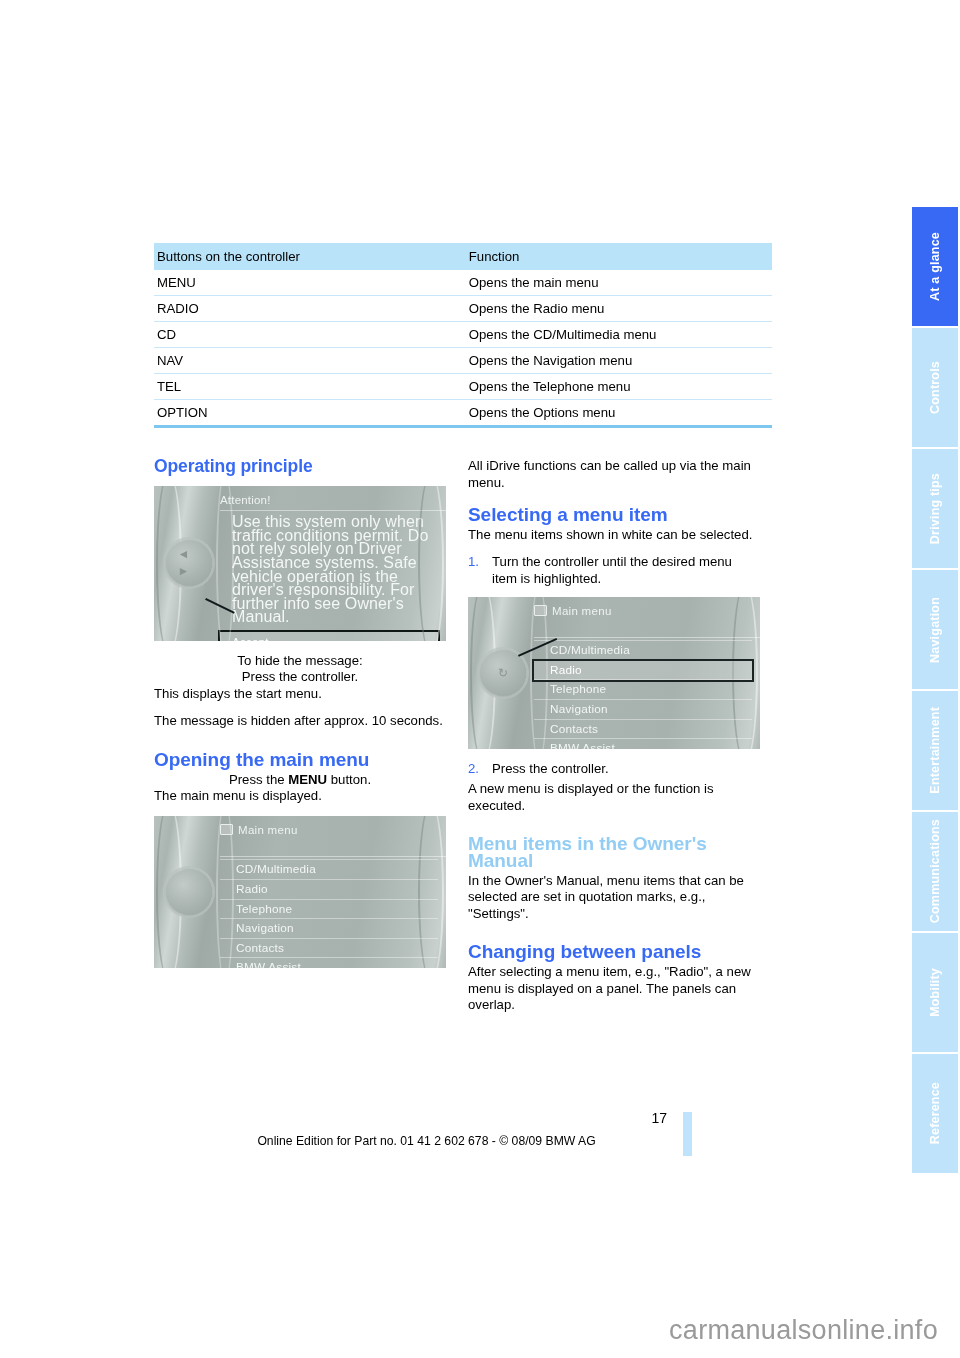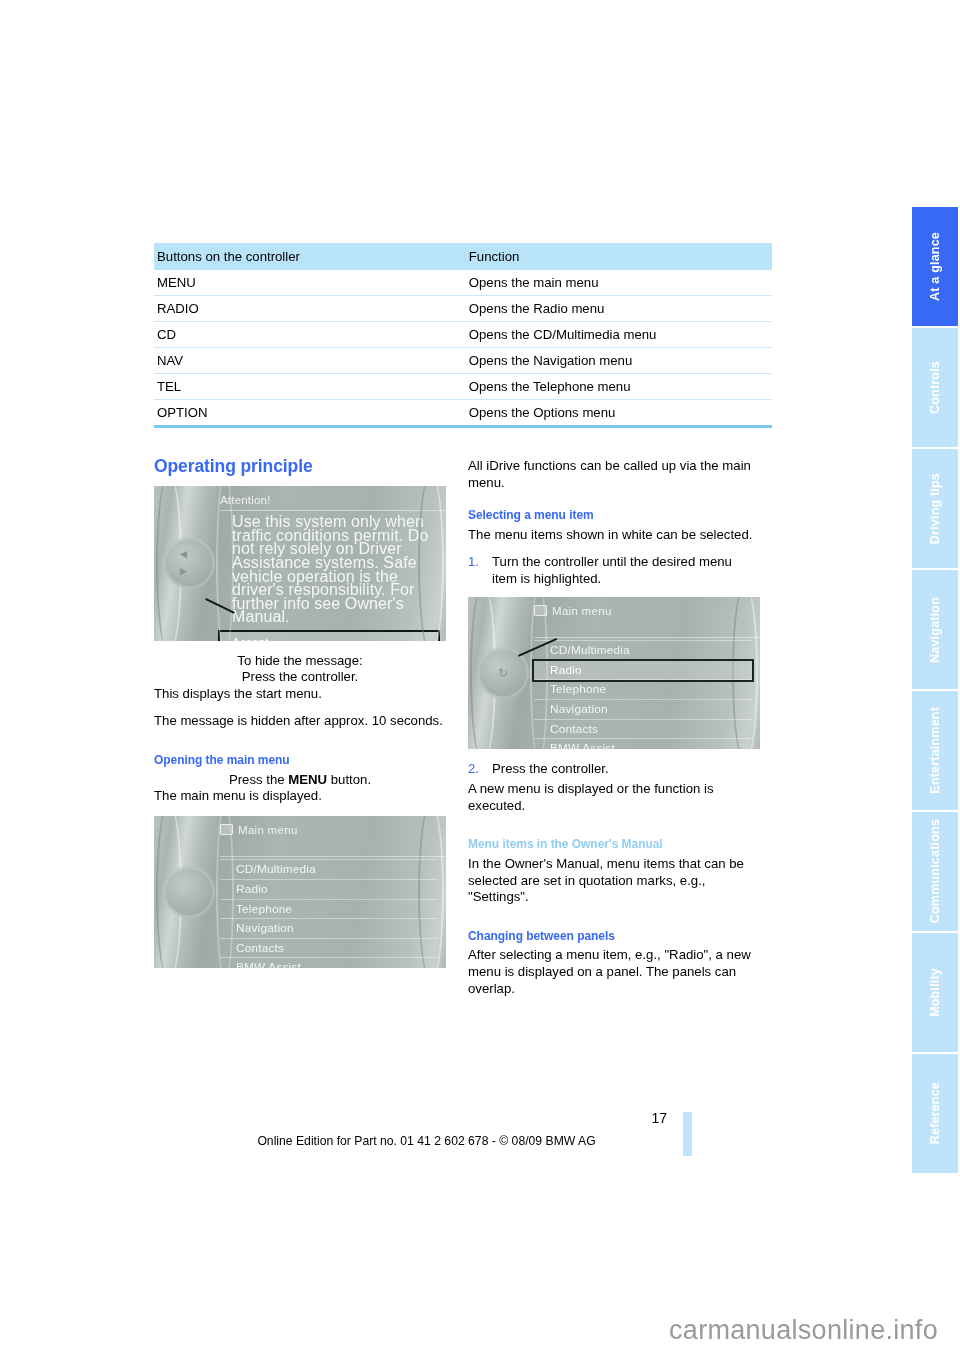--- a/index.html
+++ b/index.html
@@ -112,21 +112,21 @@
 
   h2.section {
     color: #3769f5;
     font-size: 17.5px;
     font-weight: bold;
     margin: 0 0 11px 0;
     letter-spacing: -0.1px;
   }
   h3.sub {
     color: #3769f5;
-    font-size: 12px;
+    font-size: 19px;
     font-weight: bold;
     margin: 22px 0 3px 0;
     letter-spacing: -0.05px;
   }
   h3.sub.faded {
     color: #93cdf4;
   }
   p.para {
     margin: 0 0 11px 0;
   }

